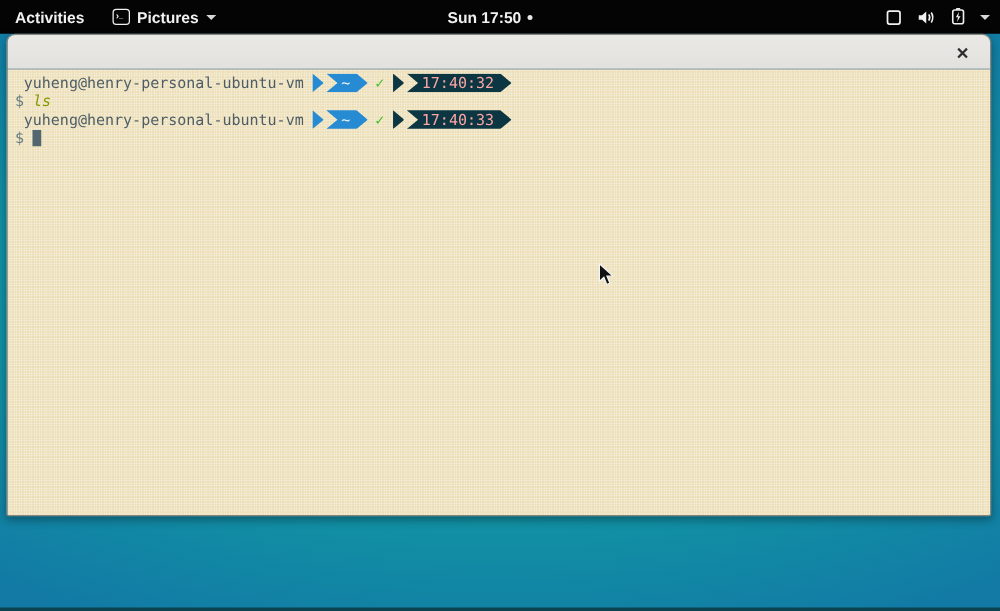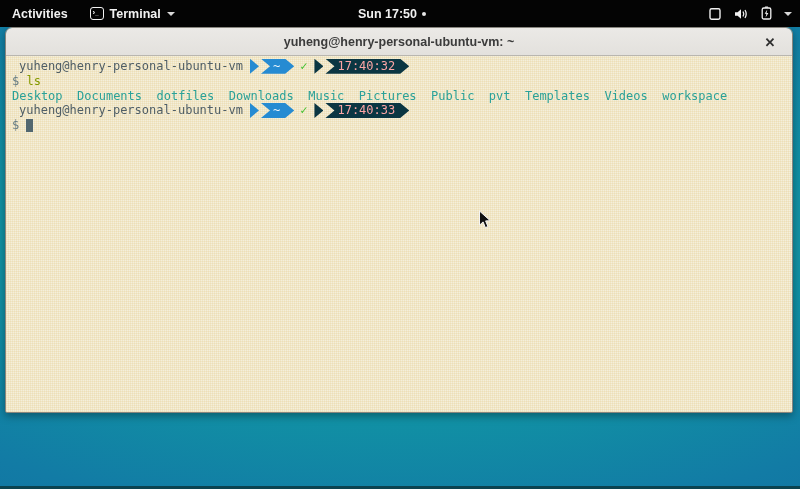--- a/index.html
+++ b/index.html
@@ -69,21 +69,21 @@
       repeating-linear-gradient(0deg, rgba(226,198,128,0.22) 0 1px, rgba(0,0,0,0) 1px 2px),
       repeating-linear-gradient(90deg, rgba(226,198,128,0.22) 0 1px, rgba(0,0,0,0) 1px 2px);
     font-family:"DejaVu Sans Mono", monospace;
     font-size:12px;
     color:#586e75;
     padding:3px 0 17px 6px;
   }
   .line { display:flex; align-items:center; height:14.7px; white-space:pre; }
   .t-user { color:#4f5e66; padding-left:7px; }
   .t-dollar { color:#657b83; }
-  .t-cmd { color:#859900; }
+  .t-cmd { color:#859900;font-style:italic; }
   .t-dirs { color:#2aa198; }
 
   
   .pl-group { display:inline-flex; align-items:center; margin-left:7px; }
   .pl-arrow { width:9px; height:15px; clip-path:polygon(0 0,100% 50%,0 100%); margin-right:2px; flex:none; }
   .pl-arrow.blue { background:#268bd2; }
   .pl-arrow.dark { background:#0b3642; }
   .pl-body {
     height:15px; display:flex; align-items:center;
     padding:0 14px 0 12px; flex:none;
@@ -101,21 +101,21 @@
 </style>
 </head>
 <body>
 
 <div class="topbar">
   <div class="tb-activities">
     <span>Activities</span>
   </div>
   <div class="tb-appmenu">
     <span class="app-icon">›<span style="font-size:6px;">_</span></span>
-    <span>Terminal</span>
+    <span>Pictures</span>
     <span class="caret-down"></span>
   </div>
   <div class="tb-clock">
     <span>Sun 17:50</span>
     <span class="clock-dot"></span>
   </div>
   <div class="tb-right">
     <svg width="14" height="14" viewBox="0 0 14 14">
       <rect x="2" y="1.8" width="10" height="10.4" rx="1.6" fill="none" stroke="#f1f1f1" stroke-width="1.4"></rect>
     </svg>
@@ -128,44 +128,40 @@
       <rect x="2.2" y="2" width="8.6" height="11" rx="1.6" fill="none" stroke="#f1f1f1" stroke-width="1.3"></rect>
       <rect x="4.8" y="0.4" width="3.4" height="1.4" rx="0.5" fill="#f1f1f1"></rect>
       <path d="M7.3 3.4 L4.7 7.8 H6.4 L5.6 11.6 L8.4 6.9 H6.6 Z" fill="#f1f1f1"></path>
     </svg>
     <span class="caret-down"></span>
   </div>
 </div>
 
 <div class="window">
   <div class="titlebar">
-    <span>yuheng@henry-personal-ubuntu-vm: ~</span>
     <span class="close-btn">✕</span>
   </div>
   <div class="term-content">
 
     <div class="line">
       <span class="t-user">yuheng@henry-personal-ubuntu-vm</span>
       <span class="pl-group">
         <span class="pl-arrow blue"></span>
         <span class="pl-body blue">~</span>
         <span class="check">✓</span>
         <span class="pl-arrow dark"></span>
         <span class="pl-body dark">17:40:32</span>
       </span>
     </div>
 
     <div class="line">
       <span class="t-dollar">$ </span>
       <span class="t-cmd">ls</span>
     </div>
 
-    <div class="line">
-      <span class="t-dirs">Desktop  Documents  dotfiles  Downloads  Music  Pictures  Public  pvt  Templates  Videos  workspace</span>
-    </div>
 
     <div class="line">
       <span class="t-user">yuheng@henry-personal-ubuntu-vm</span>
       <span class="pl-group">
         <span class="pl-arrow blue"></span>
         <span class="pl-body blue">~</span>
         <span class="check">✓</span>
         <span class="pl-arrow dark"></span>
         <span class="pl-body dark">17:40:33</span>
       </span>

